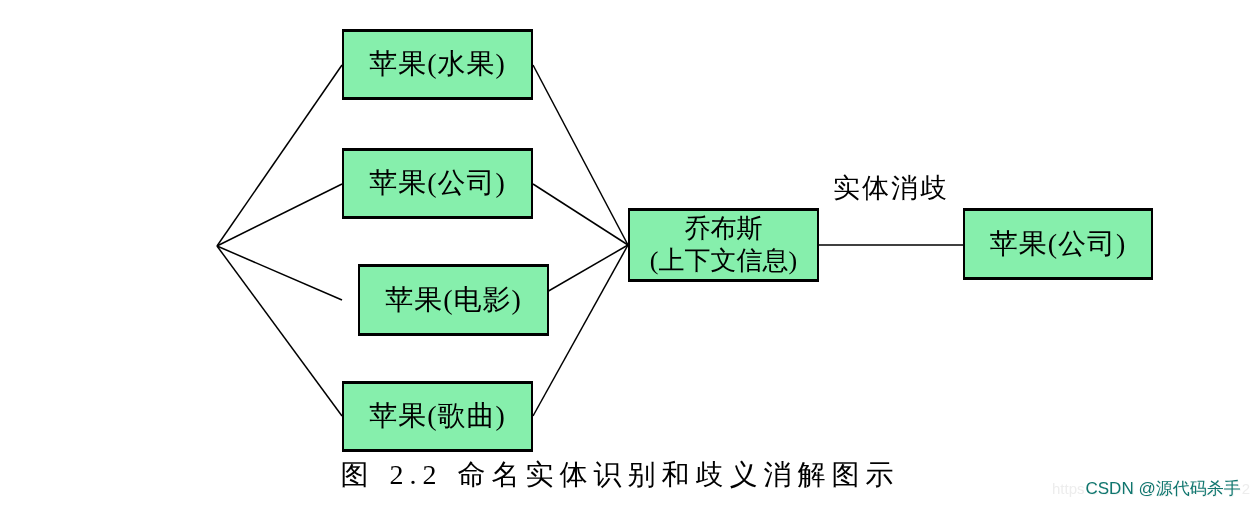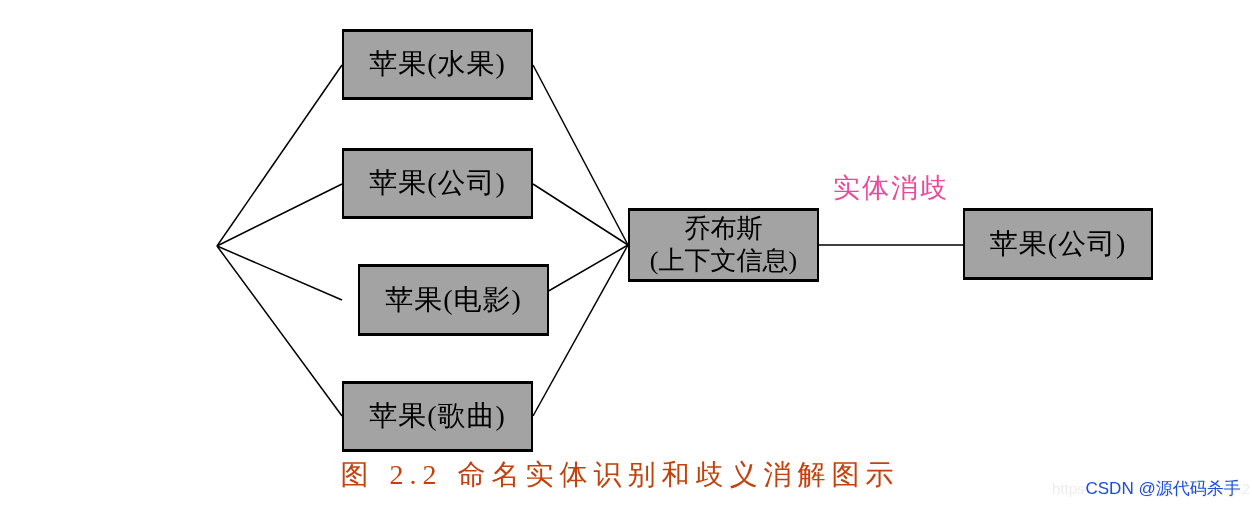--- a/index.html
+++ b/index.html
@@ -19,21 +19,21 @@
     left: 0; top: 0;
     width: 1252px; height: 511px;
   }
   .edges-svg line {
     stroke: #000000;
     stroke-width: 1.5;
   }
 
   .node {
     position: absolute;
-    background: #a3a3a3;
+    background: #86efac;
     border-left: 2px solid #000000;
     border-right: 2px solid #000000;
     border-top: 3px solid #000000;
     border-bottom: 3px solid #000000;
     display: flex;
     flex-direction: column;
     align-items: center;
     justify-content: center;
     font-size: 28px;
     color: #000000;
@@ -51,53 +51,53 @@
   .node-result  { left: 963px; top: 208px; width: 190px; height: 72px; }
 
   .edge-label {
     position: absolute;
     left: 791px;
     top: 170px;
     width: 200px;
     text-align: center;
     font-size: 27px;
     letter-spacing: 2px;
-    color: #ec4899;
+    color: #000000;
     white-space: nowrap;
   }
 
   .caption {
     position: absolute;
     left: 0;
     top: 456px;
     width: 1240px;
     text-align: center;
     font-size: 28px;
     letter-spacing: 6px;
     word-spacing: 2px;
-    color: #c2410c;
+    color: #000000;
     white-space: nowrap;
   }
 
   .watermark {
     position: absolute;
     right: 2px;
     top: 477px;
     font-family: "Liberation Sans", "DejaVu Sans", sans-serif;
     font-size: 17px;
     display: flex;
     align-items: baseline;
     white-space: nowrap;
   }
   .watermark .wm-faint {
     color: #ededed;
     font-size: 15px;
   }
   .watermark .wm-main {
-    color: #1d4ed8;
+    color: #0f766e;
     text-shadow: 1px 1px 0 #f5f5f5;
     margin: 0 1px;
   }
 </style>
 </head>
 <body>
 
 <div class="canvas">
 
   <svg class="edges-svg" viewBox="0 0 1252 511" xmlns="http://www.w3.org/2000/svg" aria-hidden="true">

